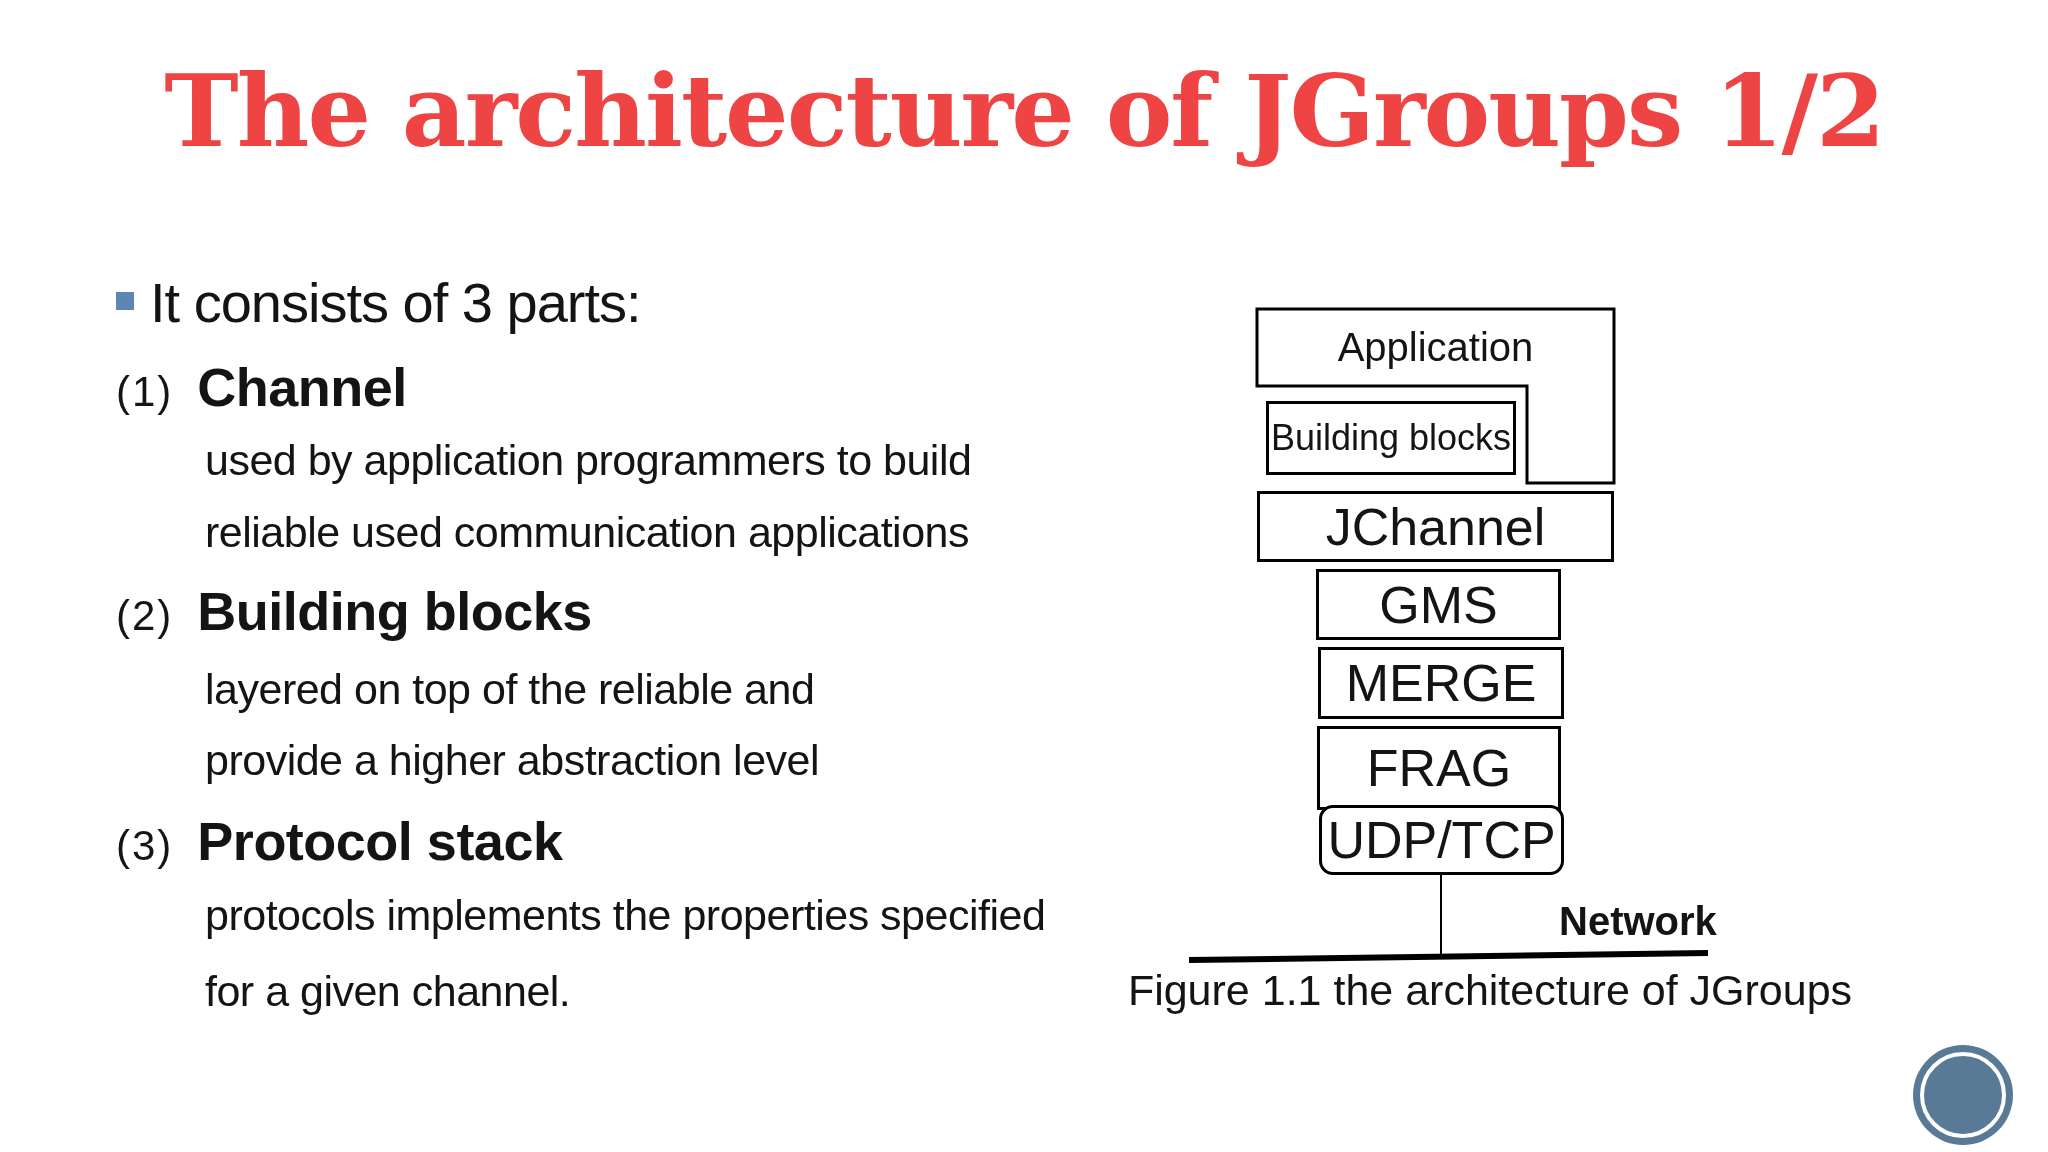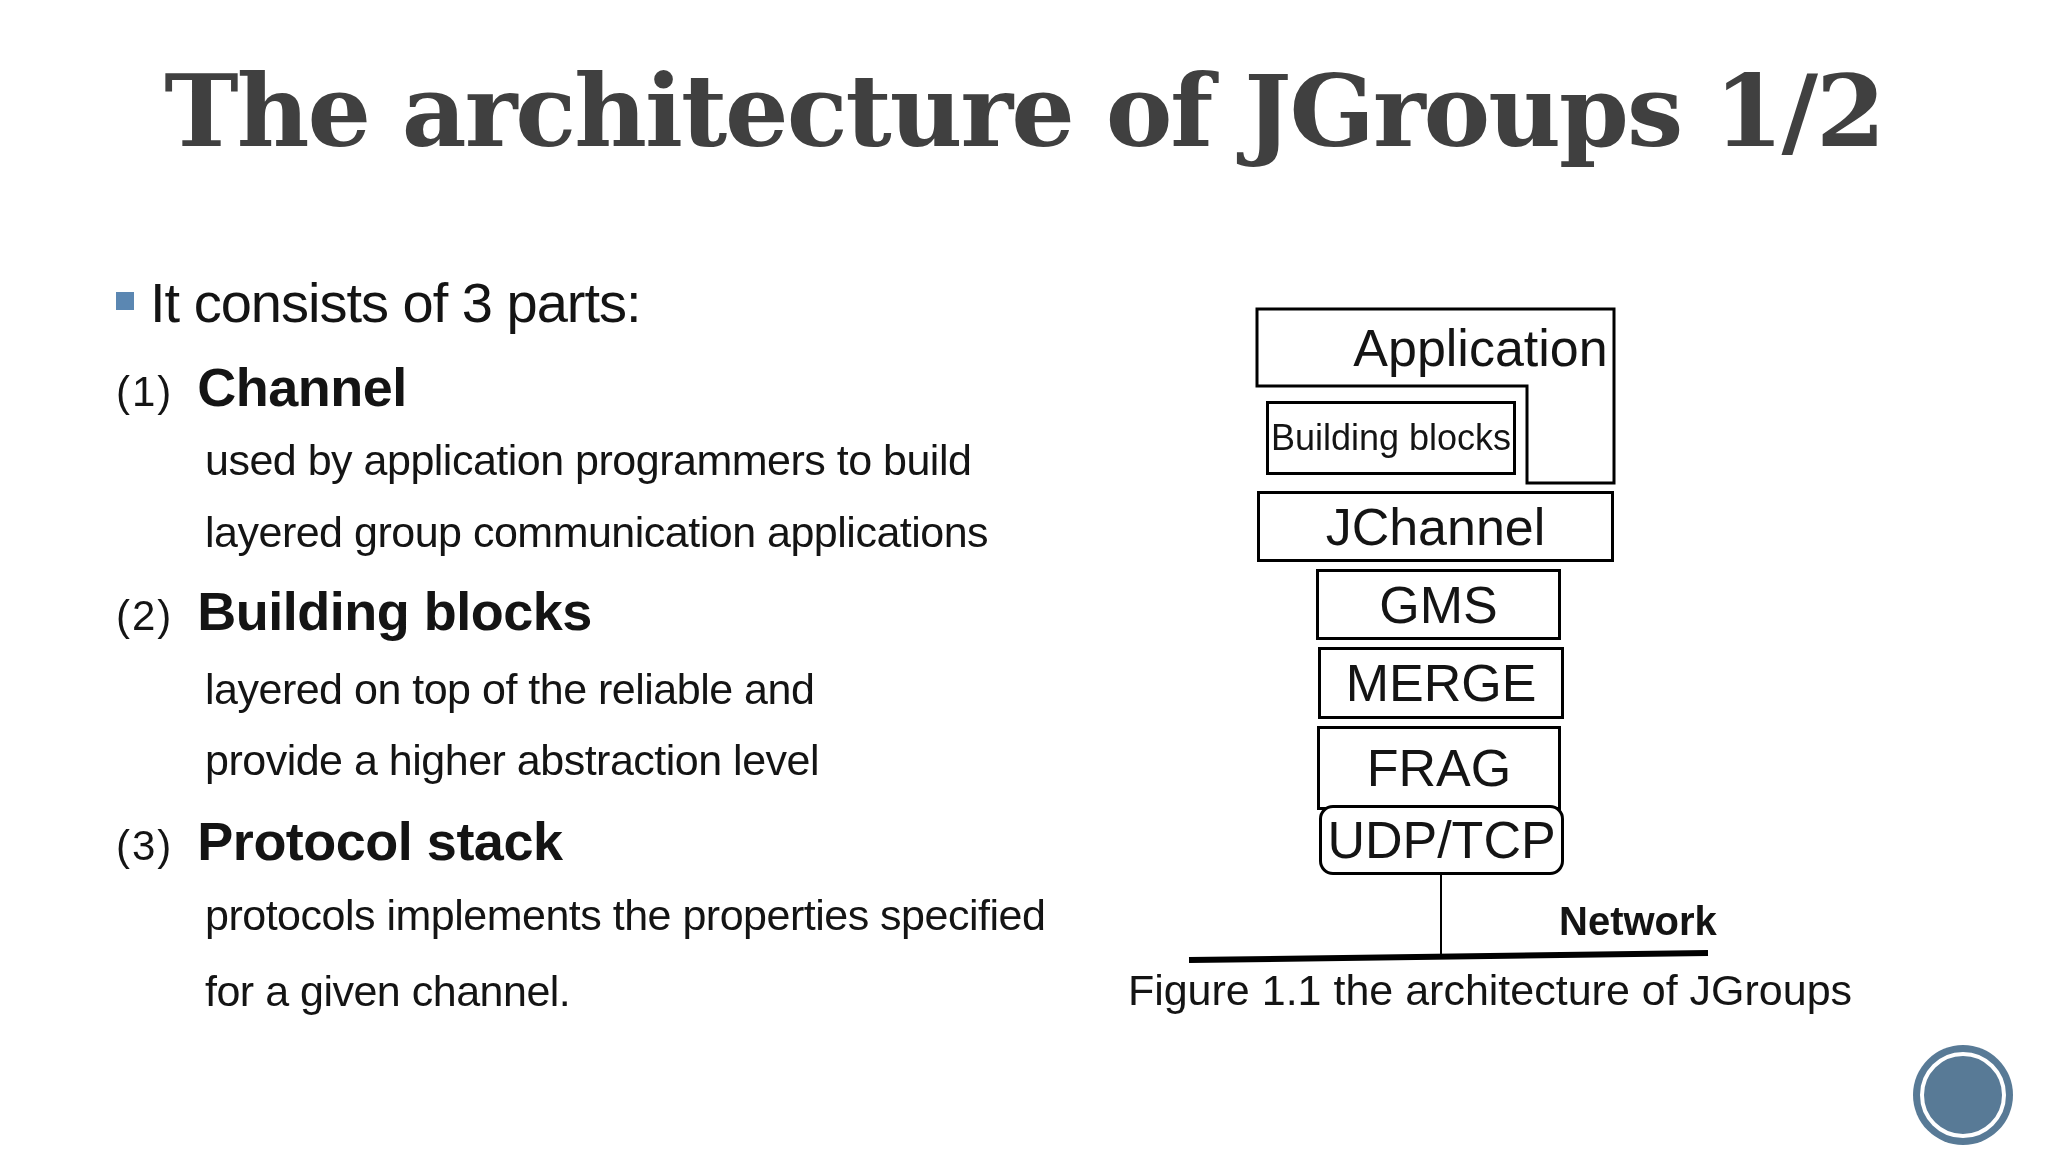--- a/index.html
+++ b/index.html
@@ -16,21 +16,21 @@
   .title {
     position: absolute;
     top: 52px;
     left: 0;
     width: 2048px;
     text-align: center;
     font-family: "DejaVu Serif", serif;
     font-weight: 700;
     font-size: 100px;
     letter-spacing: -2px;
-    color: #404040;
+    color: #ef4444;
     white-space: nowrap;
   }
   
   .bullet-square {
     position: absolute;
     left: 116px;
     top: 292px;
     width: 18px;
     height: 18px;
     background: #5b87b2;
@@ -78,23 +78,22 @@
   .s3a { top: 891px; }
   .s3b { top: 967px; }
 
   
   .fig-svg { position: absolute; left: 1180px; top: 295px; }
   .fig-label {
     position: absolute;
     display: flex;
     align-items: center;
     justify-content: center;
-    font-size: 52px;
-    white-space: nowrap;
-    padding-left: 45px;
+    font-size: 40px;
+    white-space: nowrap;
   }
   .app-label   { left: 1257px; top: 309px; width: 357px; height: 77px; }
   .fig-box {
     position: absolute;
     box-sizing: border-box;
     border: 3px solid #000;
     background: #fff;
     display: flex;
     align-items: center;
     justify-content: center;
@@ -154,21 +153,21 @@
   <div class="title">The architecture of JGroups 1/2</div>
 
   <div class="bullet-square"></div>
   <div class="intro">It consists of 3 parts:</div>
 
   <div class="item-heading h1">
     <span class="num">(1)</span>
     <span class="name">Channel</span>
   </div>
   <div class="subline s1a">used by application programmers to build</div>
-  <div class="subline s1b">layered group communication applications</div>
+  <div class="subline s1b">reliable used communication applications</div>
 
   <div class="item-heading h2">
     <span class="num">(2)</span>
     <span class="name">Building blocks</span>
   </div>
   <div class="subline s2a">layered on top of the reliable and</div>
   <div class="subline s2b">provide a higher abstraction level</div>
 
   <div class="item-heading h3">
     <span class="num">(3)</span>

